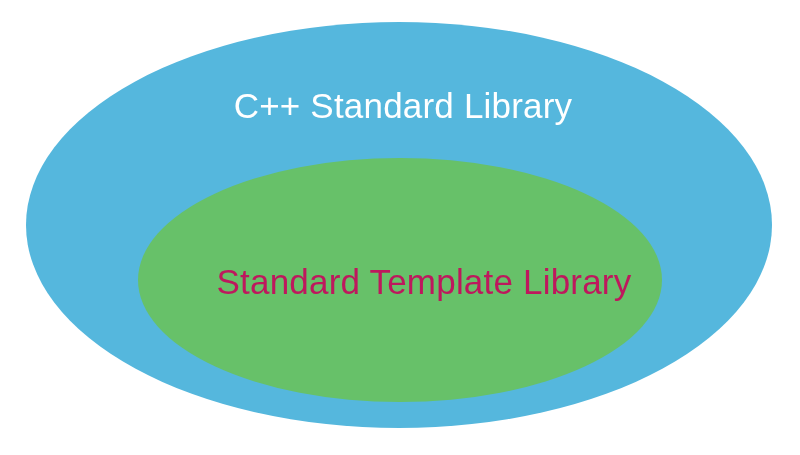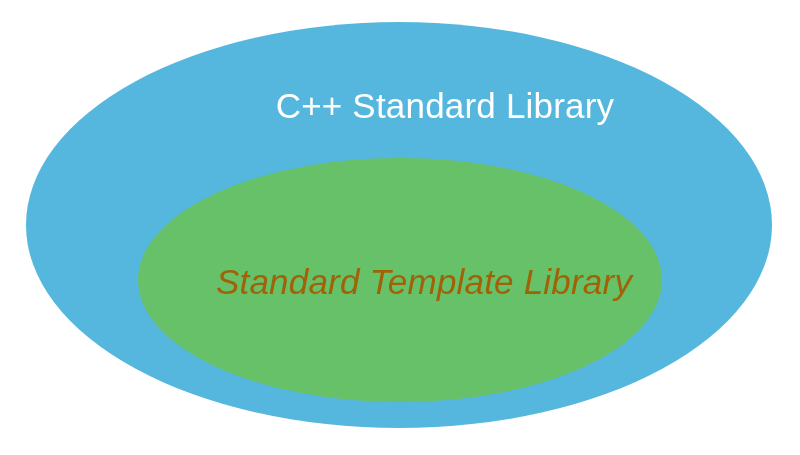--- a/index.html
+++ b/index.html
@@ -52,17 +52,17 @@
 </style>
 </head>
 <body>
 
 <div class="stage" style="background: rgb(255, 255, 255);">
 
   <div class="ellipse outer" style="background: rgb(85, 183, 221);"></div>
 
   <div class="ellipse inner" style="background: rgb(103, 193, 105);"></div>
 
-  <div class="label outer-label" style="color: rgb(255, 255, 255); margin-left: 42px;">C++ Standard Library</div>
+  <div class="label outer-label" style="color: rgb(255, 255, 255);">C++ Standard Library</div>
 
-  <div class="label inner-label" style="color: #a16207; font-style: italic;">Standard Template Library</div>
+  <div class="label inner-label" style="color: #be185d;">Standard Template Library</div>
 
 </div>
 
 </body></html>

